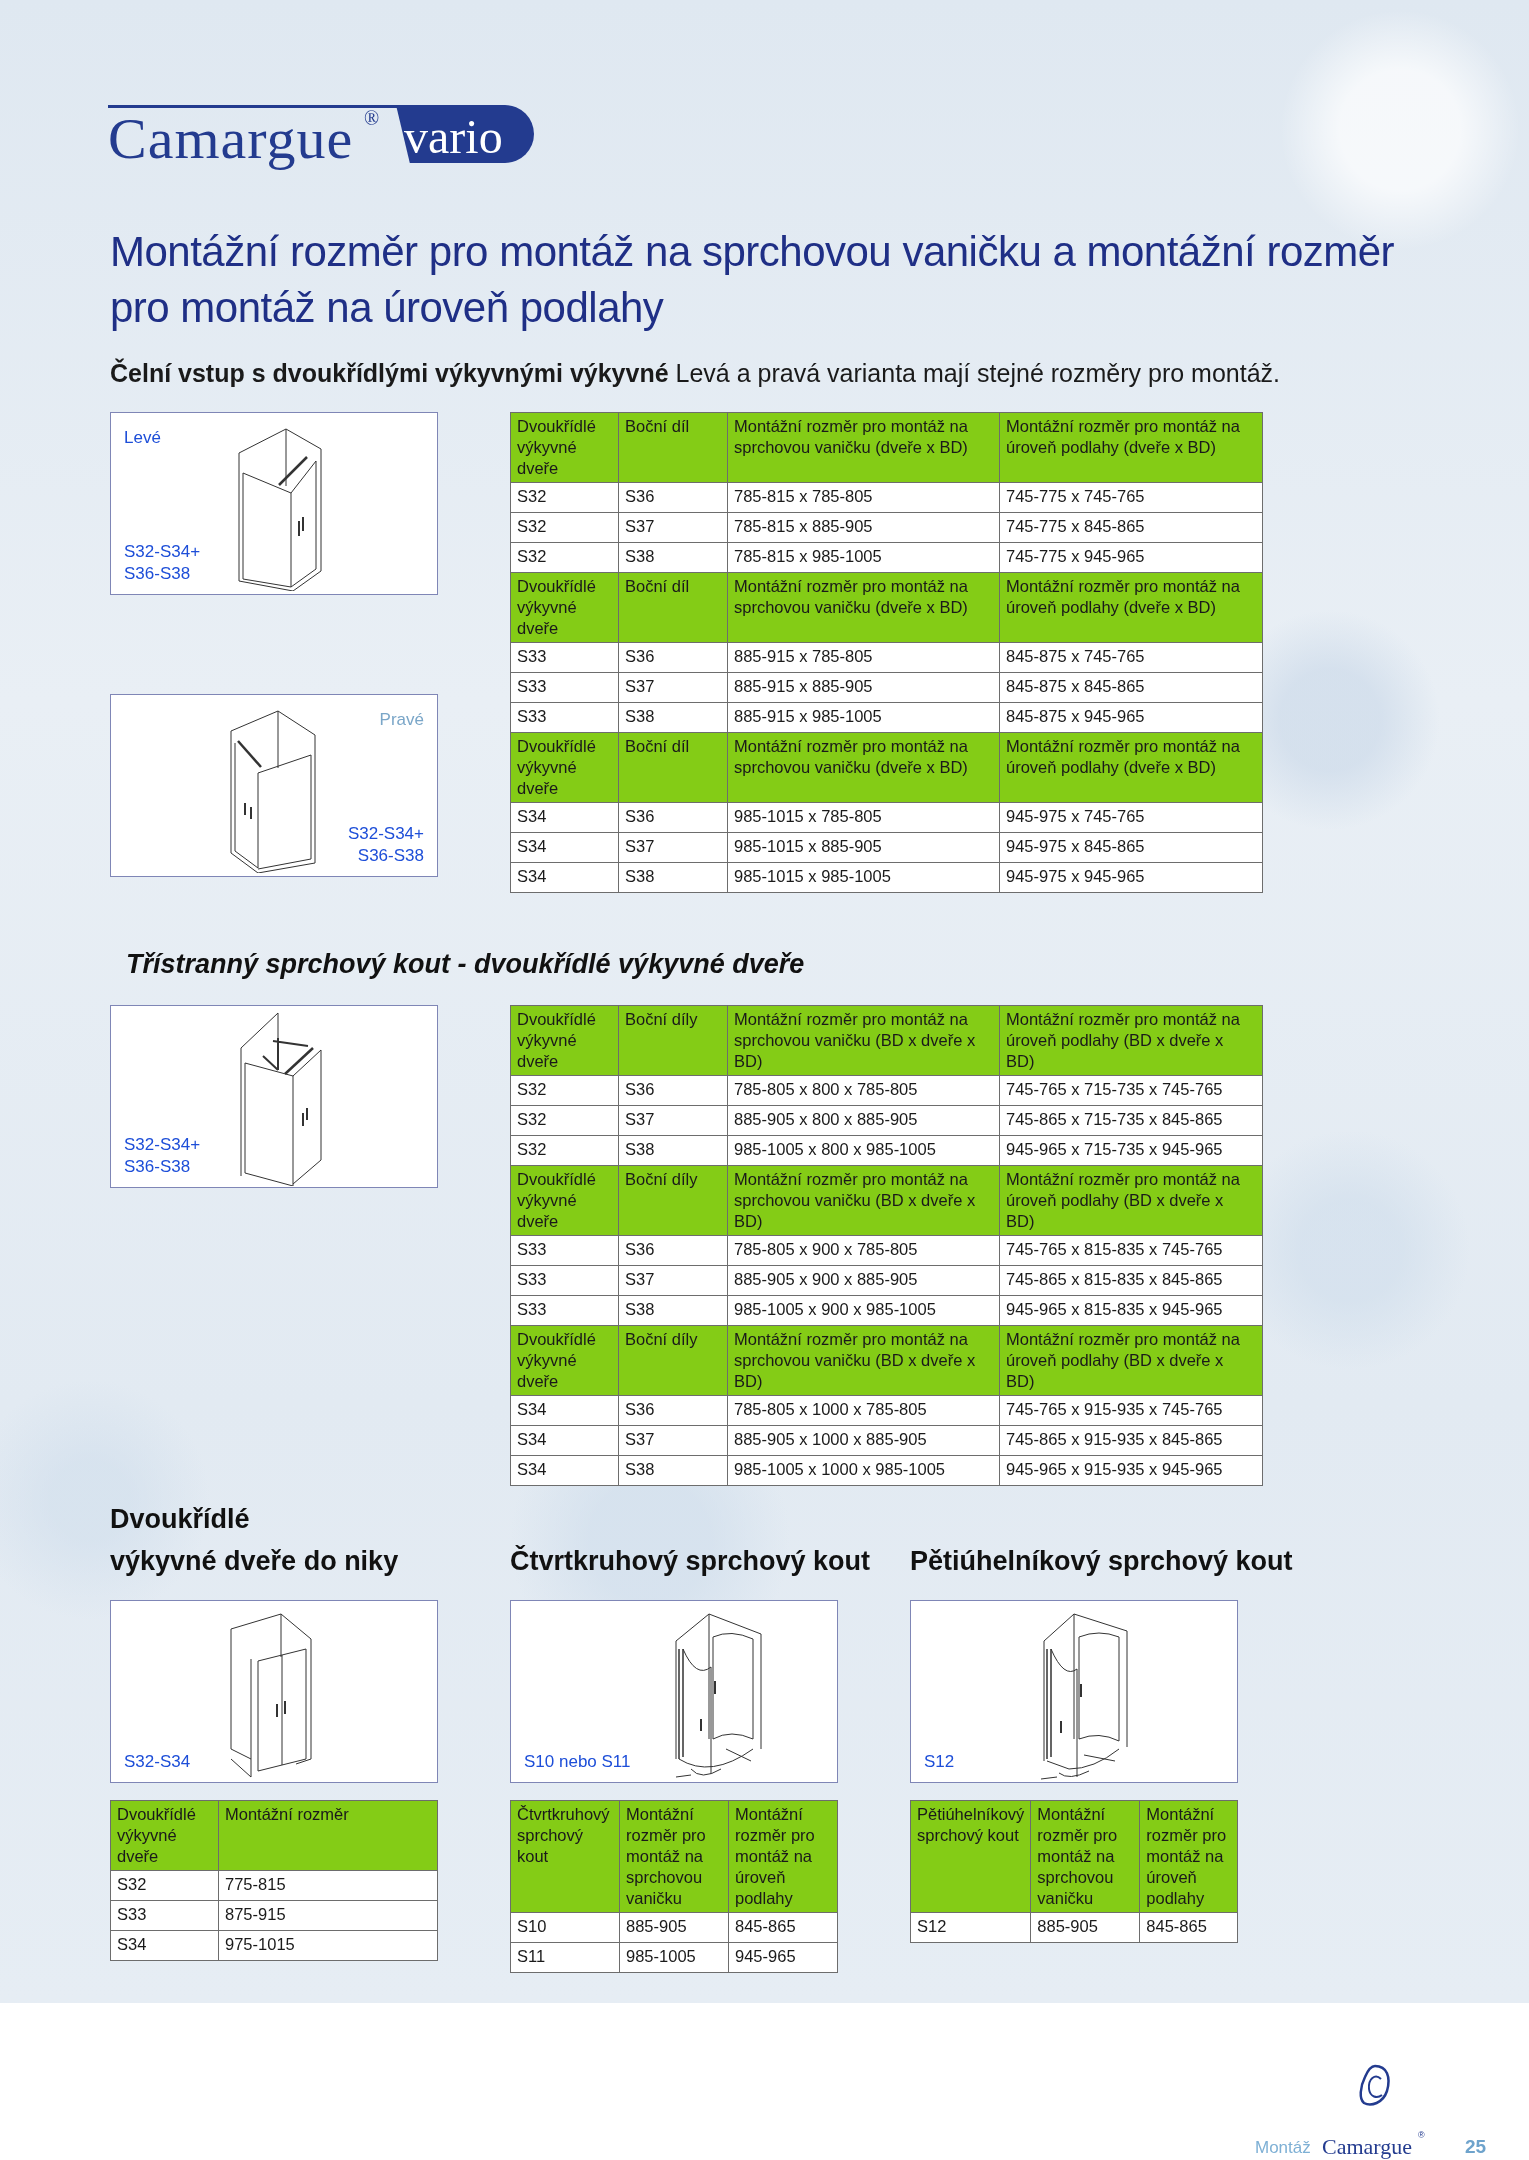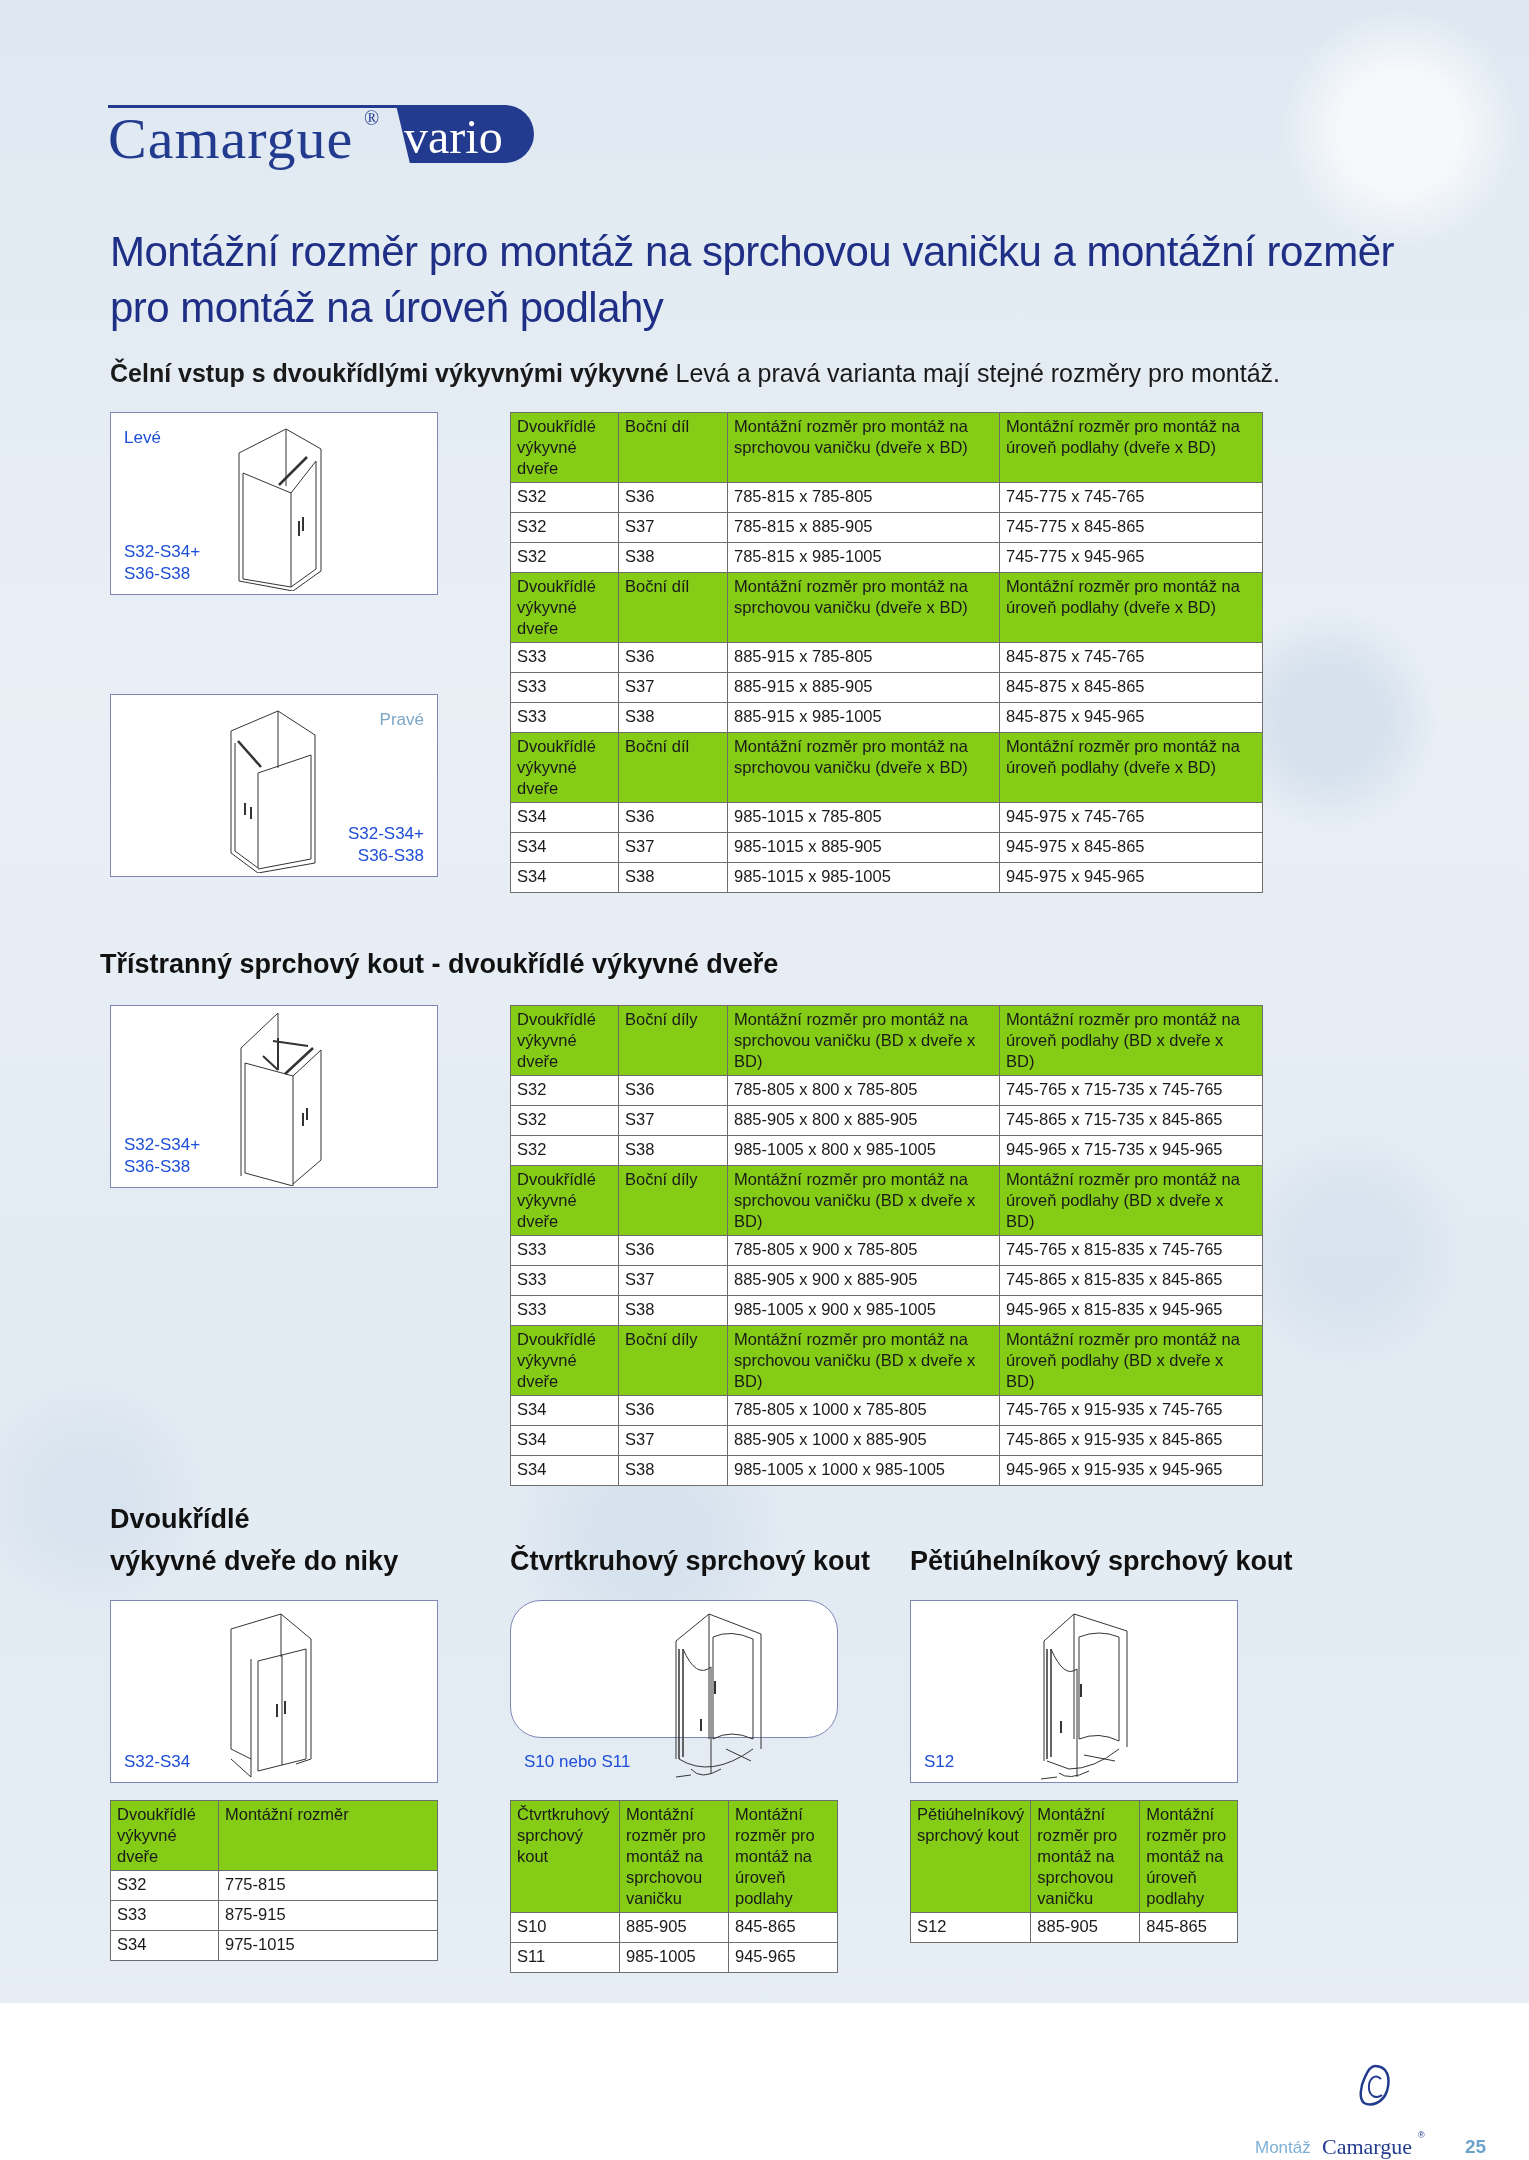--- a/index.html
+++ b/index.html
@@ -205,21 +205,21 @@
       </tr>
     <tr>
         <td>S34</td>
         <td>S38</td>
         <td>985-1015 x 985-1005</td>
         <td>945-975 x 945-965</td>
       </tr>
   </tbody>
 </table>
 
-<div class="abs section-h" style="left:100px;top:943px;">Třístranný sprchový kout - dvoukřídlé výkyvné dveře</div>
+<div class="abs section-h" style="left:126px;top:943px;font-style:italic;">Třístranný sprchový kout - dvoukřídlé výkyvné dveře</div>
 
 <div class="imgbox" style="left:110px;top:1005px;width:328px;height:183px;">
   <div class="lbl" style="left:13px;top:128px;">S32-S34+</div>
   <div class="lbl" style="left:13px;top:150px;">S36-S38</div>
   <svg style="left:122px;top:2px" width="110" height="178" viewBox="0 0 110 178">
     <g fill="none" stroke="#333" stroke-width="1">
       <path d="M8 40 L45 5 L45 62"></path>
       <path d="M8 40 L8 168"></path>
       <path d="M12 55 L12 165 L60 178 L60 68 L12 55"></path>
       <path d="M60 68 L88 42 L88 152 L60 176"></path>
@@ -354,21 +354,21 @@
       <path d="M55 5 L55 48"></path>
       <path d="M5 20 L5 140 L25 150"></path>
       <path d="M25 50 L25 168 L5 150"></path>
       <path d="M32 52 L80 40 L80 150 L32 162 Z"></path>
       <path d="M56 46 L56 156"></path>
       <path d="M51 95 L51 108 M59 92 L59 105" stroke-width="2"></path>
     </g>
   </svg>
 </div>
 
-<div class="imgbox" style="left:510px;top:1600px;width:328px;height:138px;border-radius:31px;">
+<div class="imgbox" style="left:510px;top:1600px;width:328px;height:183px;">
   <div class="lbl" style="left:13px;top:150px;">S10 nebo S11</div>
   <svg style="left:160px;top:8px" width="100" height="172" viewBox="0 0 100 172">
     <g fill="none" stroke="#333" stroke-width="1">
       <path d="M5 32 L38 5 L90 25 L90 140"></path>
       <path d="M38 5 L38 130"></path>
       <path d="M5 32 L5 150"></path>
       <path d="M8 40 L8 150 M12 40 L12 148" stroke-width="1.5"></path>
       <path d="M12 40 Q25 70 40 58 L40 165"></path>
       <path d="M42 28 L42 130 Q60 120 82 130 L82 30 Q60 20 42 28"></path>
       <path d="M8 150 Q40 170 82 140"></path>

